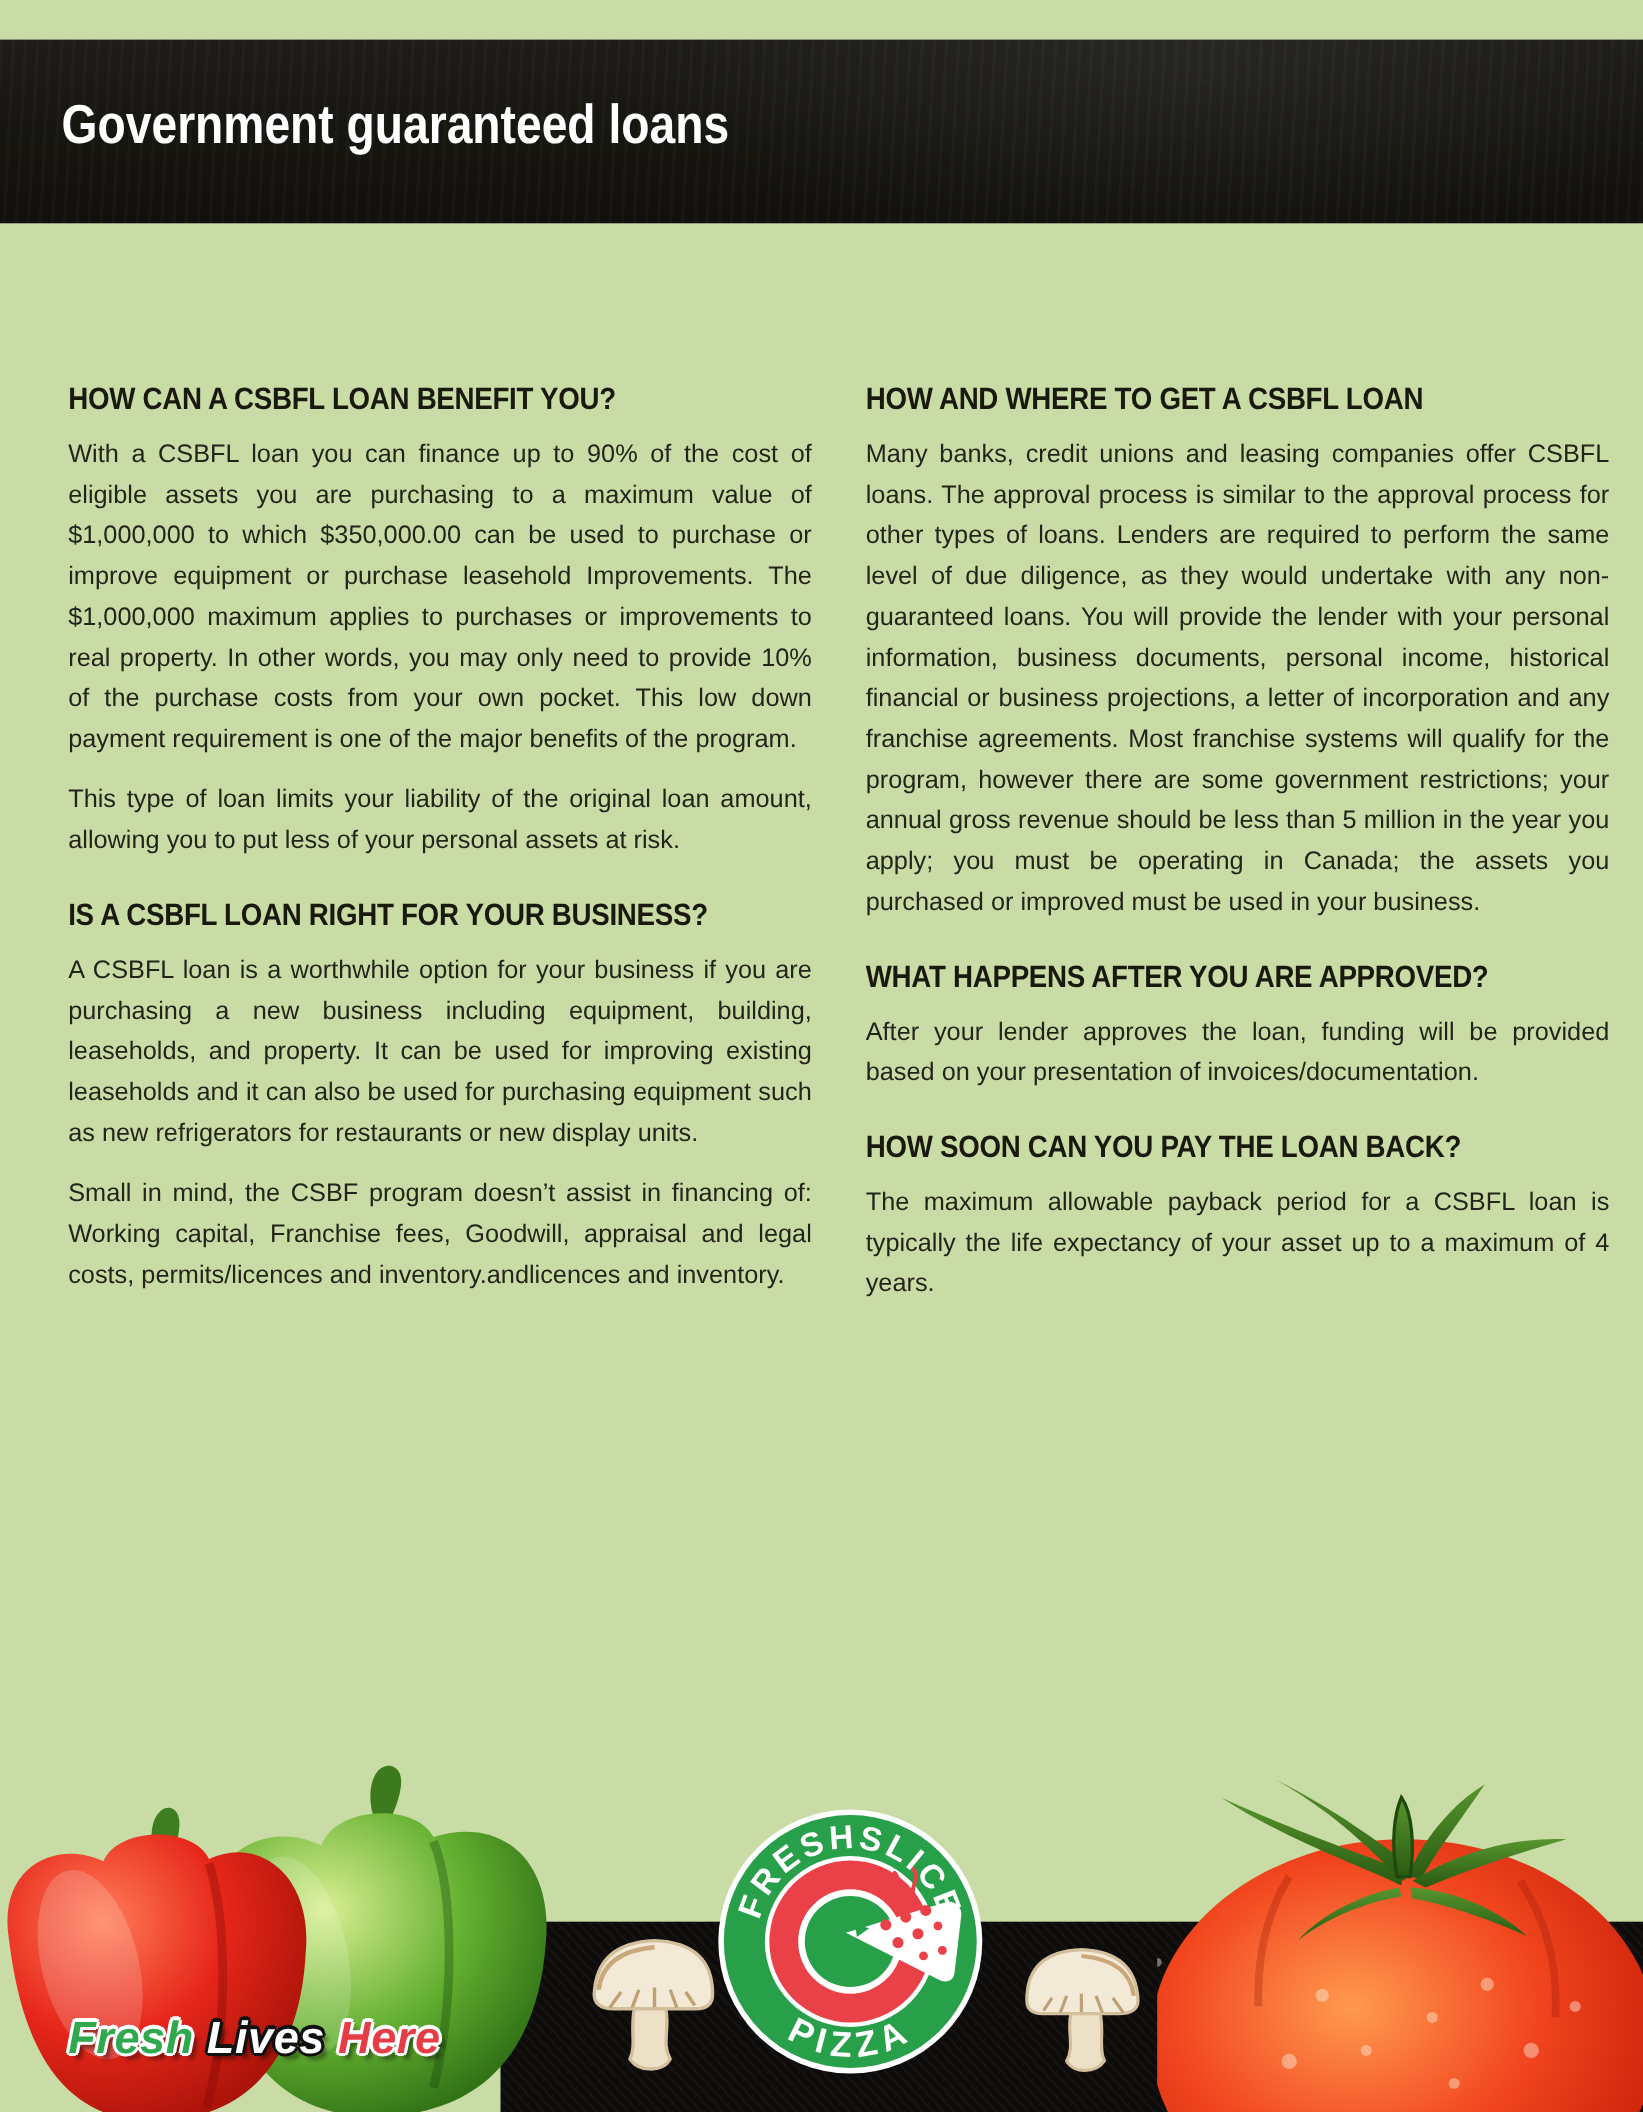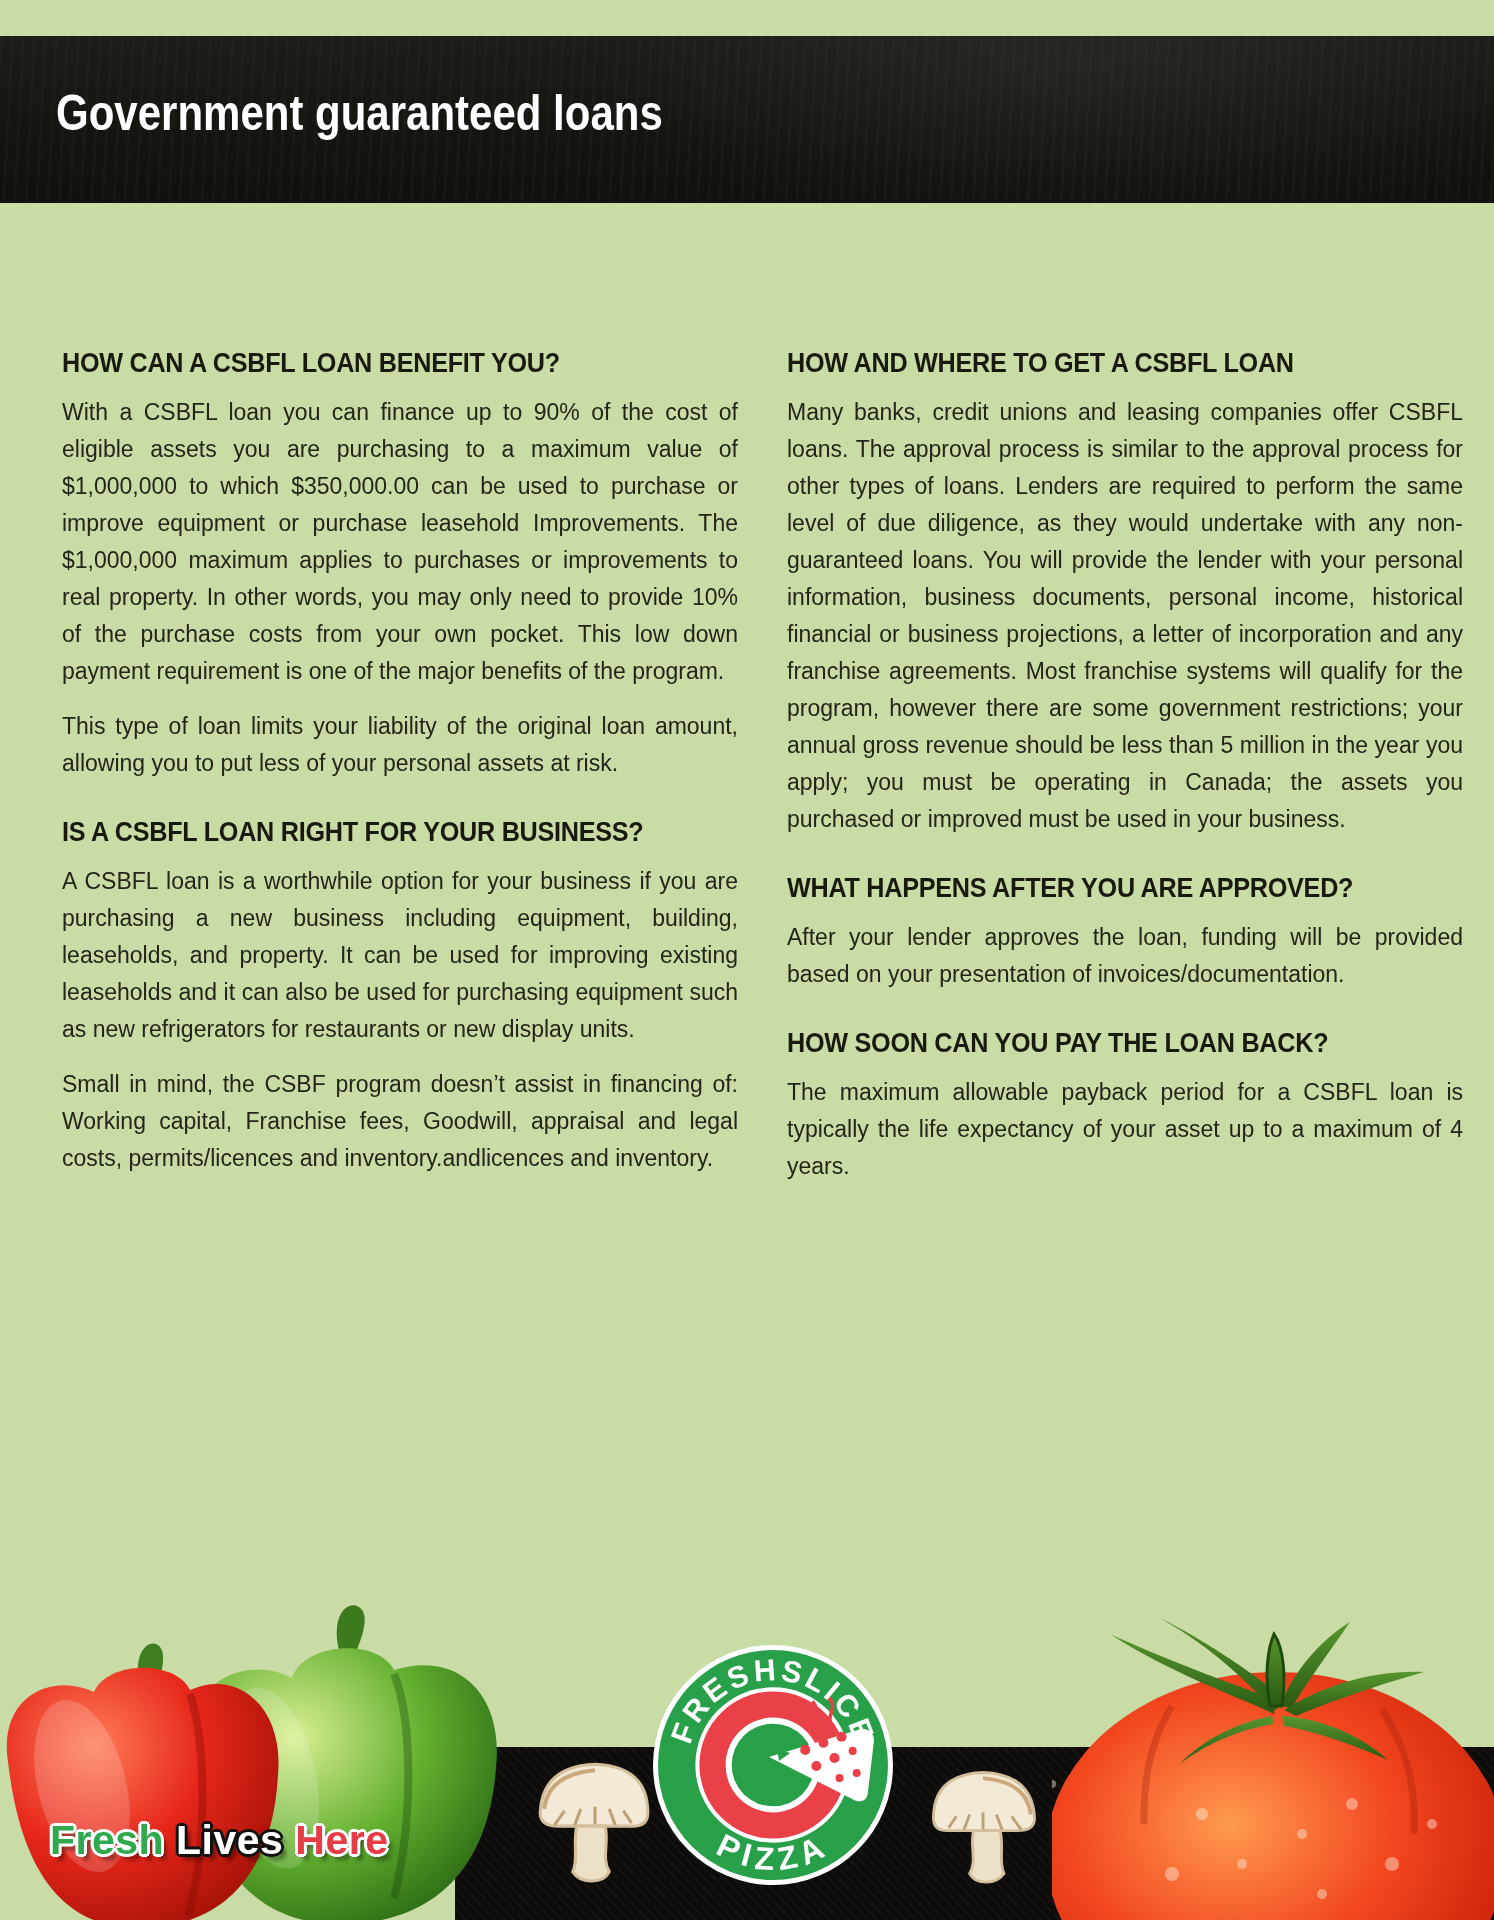--- a/index.html
+++ b/index.html
@@ -45,22 +45,22 @@
       #0d0c0a;
   }
   .veg{position:absolute;}
   .green-pepper{left:162px;top:1598px;z-index:2;}
   .red-pepper{left:-10px;top:1634px;z-index:3;}
   .mushroom-1{left:528px;top:1752px;z-index:4;}
   .mushroom-2{left:922px;top:1756px;z-index:4;}
   .tomato{left:1052px;top:1614px;z-index:5;}
   .logo{position:absolute;left:652px;top:1644px;width:242px;height:242px;z-index:6;}
   .tagline{
-    position:absolute;left:46px;top:1813px;z-index:7;margin:4px;
-    font-size:41px;font-weight:bold;letter-spacing:.5px;white-space:nowrap;
+    position:absolute;left:46px;top:1813px;z-index:7;margin:16px;
+    font-size:41px;font-weight:bold;font-style:italic;letter-spacing:.5px;white-space:nowrap;
   }
   .tagline .w-fresh{
     color:#2fa84e;
     text-shadow:-2px -2px 0 #fff,2px -2px 0 #fff,-2px 2px 0 #fff,2px 2px 0 #fff,0 -3px 0 #fff,0 3px 0 #fff,-3px 0 0 #fff,3px 0 0 #fff,5px 6px 4px rgba(0,0,0,.45);
   }
   .tagline .w-lives{
     color:#ffffff;
     text-shadow:-2px -2px 0 #111,2px -2px 0 #111,-2px 2px 0 #111,2px 2px 0 #111,0 -3px 0 #111,0 3px 0 #111,-3px 0 0 #111,3px 0 0 #111,5px 6px 4px rgba(0,0,0,.45);
   }
   .tagline .w-here{

